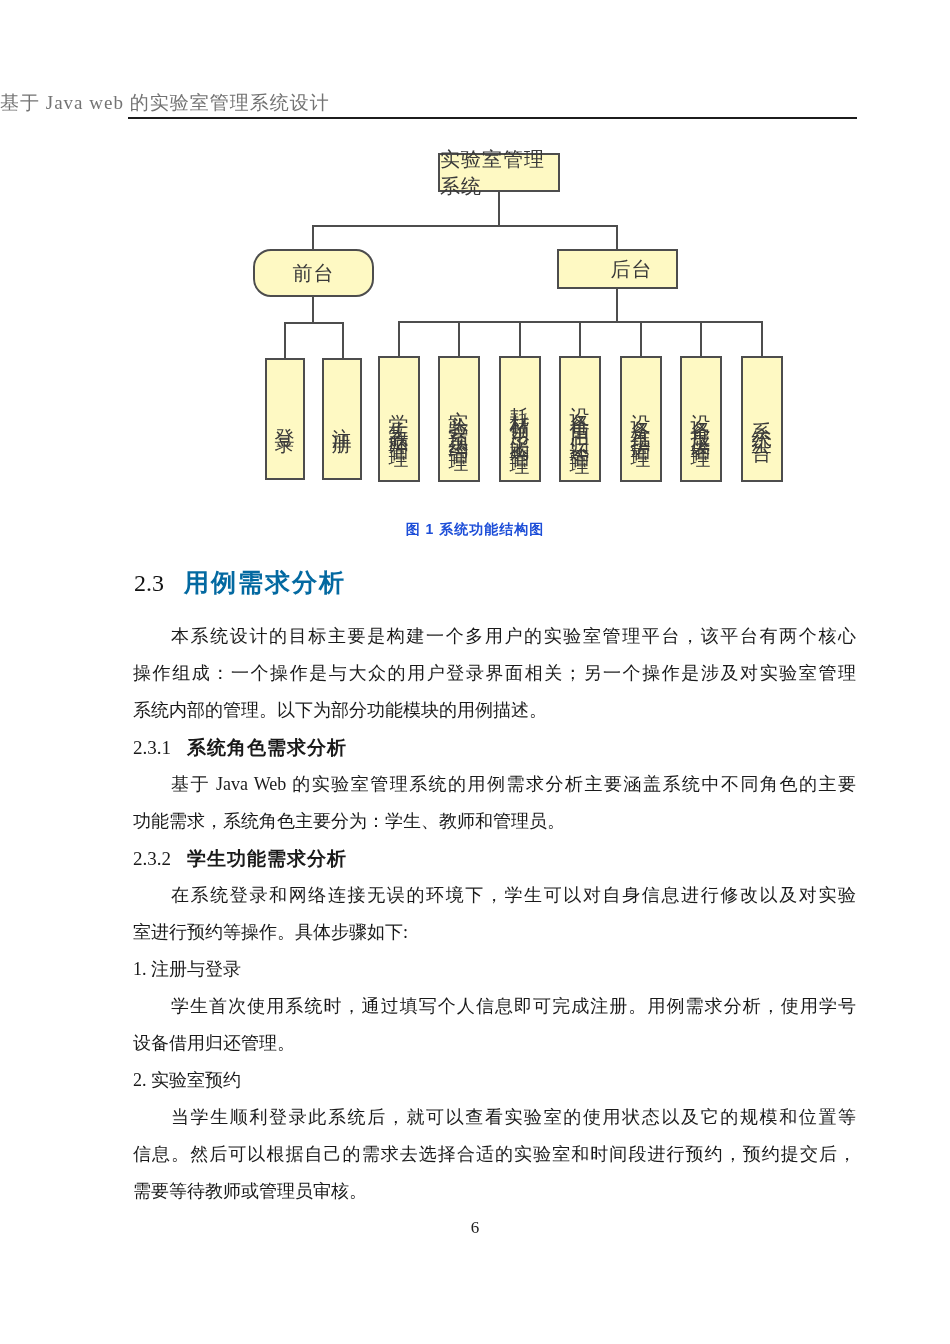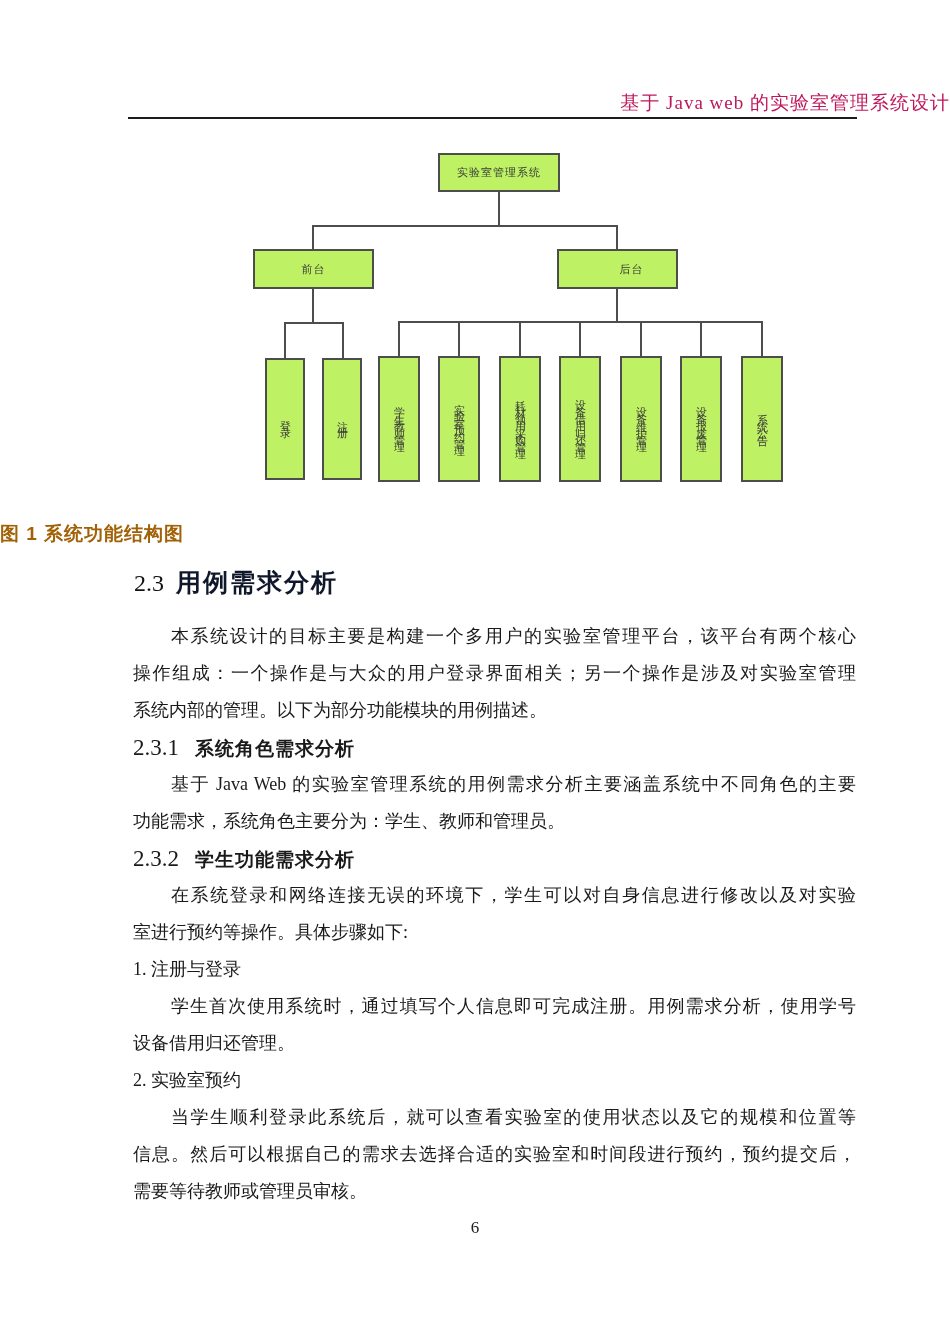--- a/index.html
+++ b/index.html
@@ -8,61 +8,61 @@
     width:950px;height:1344px;
     margin:0 auto;
     background:#ffffff;
     font-family:"Liberation Serif","DejaVu Serif",serif;
     color:#1a1a1a;
     overflow:hidden;
   }
   
   .header-title{
     position:absolute;left:0;top:90px;width:100%;
-    text-align:right;font-size:19px;letter-spacing:1px;color:#be185d;
+    text-align:left;font-size:19px;letter-spacing:1px;color:#737373;
   }
   .header-rule{
     position:absolute;left:128px;top:117px;width:729px;height:0;
     border-top:2.5px solid #1c1c1c;
   }
   
   .diagram{position:absolute;left:0;top:0;width:950px;height:520px;}
   .dbox{
-    position:absolute;background:#bef264;border:2px solid #4d4d4d;
+    position:absolute;background:#fef9c3;border:2px solid #4d4d4d;
     display:flex;align-items:center;justify-content:center;
-    font-size:11px;color:#3a3a3a;box-sizing:border-box;
+    font-size:20px;color:#3a3a3a;box-sizing:border-box;
   }
   .dbox.h{letter-spacing:1px;}
   .dbox.v{
     writing-mode:vertical-rl;text-orientation:upright;
     letter-spacing:7px;line-height:1;
   }
   .cline{position:absolute;background:#4d4d4d;}
   
   .fig-caption{
-    position:absolute;left:0;top:521px;width:100%;
+    position:absolute;left:0;top:521px;width:100%;text-align:center;
     font-family:"Liberation Sans","DejaVu Sans",sans-serif;
-    font-weight:700;font-size:19px;color:#a16207;letter-spacing:1px;
+    font-weight:700;font-size:14px;color:#1d4ed8;letter-spacing:1px;
   }
   
   .sec-head{position:absolute;left:134px;top:566px;width:723px;}
   .sec-head .num{font-size:24px;margin-right:12px;color:#111;}
   .sec-head .ttl{
     font-family:"Liberation Sans","DejaVu Sans",sans-serif;
-    font-weight:700;font-size:25px;color:#0f172a;letter-spacing:2px;
+    font-weight:700;font-size:25px;color:#0369a1;letter-spacing:2px;margin-left:8px;
   }
   
   .body-block{position:absolute;left:133px;top:618px;width:723px;}
   .row{height:37px;line-height:37px;font-size:18px;overflow:hidden;white-space:nowrap;}
   .row.j{
     white-space:normal;
     text-align:justify;text-align-last:justify;text-justify:inter-character;
   }
   .row.ind{text-indent:38px;}
-  .row.h3 .num{font-size:23px;margin-right:16px;}
+  .row.h3 .num{font-size:19px;margin-right:16px;}
   .row.h3 .ttl{
     font-family:Liberation Mono, monospace;
     font-weight:700;font-size:19px;letter-spacing:1px;
   }
   
   .page-number{
     position:absolute;left:0;top:1218px;width:100%;
     text-align:center;font-size:17px;color:#222;
   }
 </style>
@@ -91,21 +91,21 @@
     <div class="cline" style="left:398px;top:321px;width:2px;height:35px;"></div>
     <div class="cline" style="left:458px;top:321px;width:2px;height:35px;"></div>
     <div class="cline" style="left:519px;top:321px;width:2px;height:35px;"></div>
     <div class="cline" style="left:579px;top:321px;width:2px;height:35px;"></div>
     <div class="cline" style="left:640px;top:321px;width:2px;height:35px;"></div>
     <div class="cline" style="left:700px;top:321px;width:2px;height:35px;"></div>
     <div class="cline" style="left:761px;top:321px;width:2px;height:35px;"></div>
 
     <div class="dbox h" style="left:438px;top:153px;width:122px;height:39px;">实验室管理系统</div>
 
-    <div class="dbox h" style="left:253px;top:249px;width:121px;height:40px;">前台</div>
+    <div class="dbox h" style="left:253px;top:249px;width:121px;height:48px;border-radius:18px;">前台</div>
     <div class="dbox h" style="left:557px;top:249px;width:121px;height:40px;padding-left:28px;">后台</div>
 
     <div class="dbox v" style="left:265px;top:358px;width:40px;height:122px;">登录</div>
     <div class="dbox v" style="left:322px;top:358px;width:40px;height:122px;">注册</div>
 
     <div class="dbox v" style="left:378px;top:356px;width:42px;height:126px;">学生教师管理</div>
     <div class="dbox v" style="left:438px;top:356px;width:42px;height:126px;">实验室预约管理</div>
     <div class="dbox v" style="left:499px;top:356px;width:42px;height:126px;">耗材领用采购管理</div>
     <div class="dbox v" style="left:559px;top:356px;width:42px;height:126px;">设备借用归还管理</div>
     <div class="dbox v" style="left:620px;top:356px;width:42px;height:126px;">设备维护管理</div>

